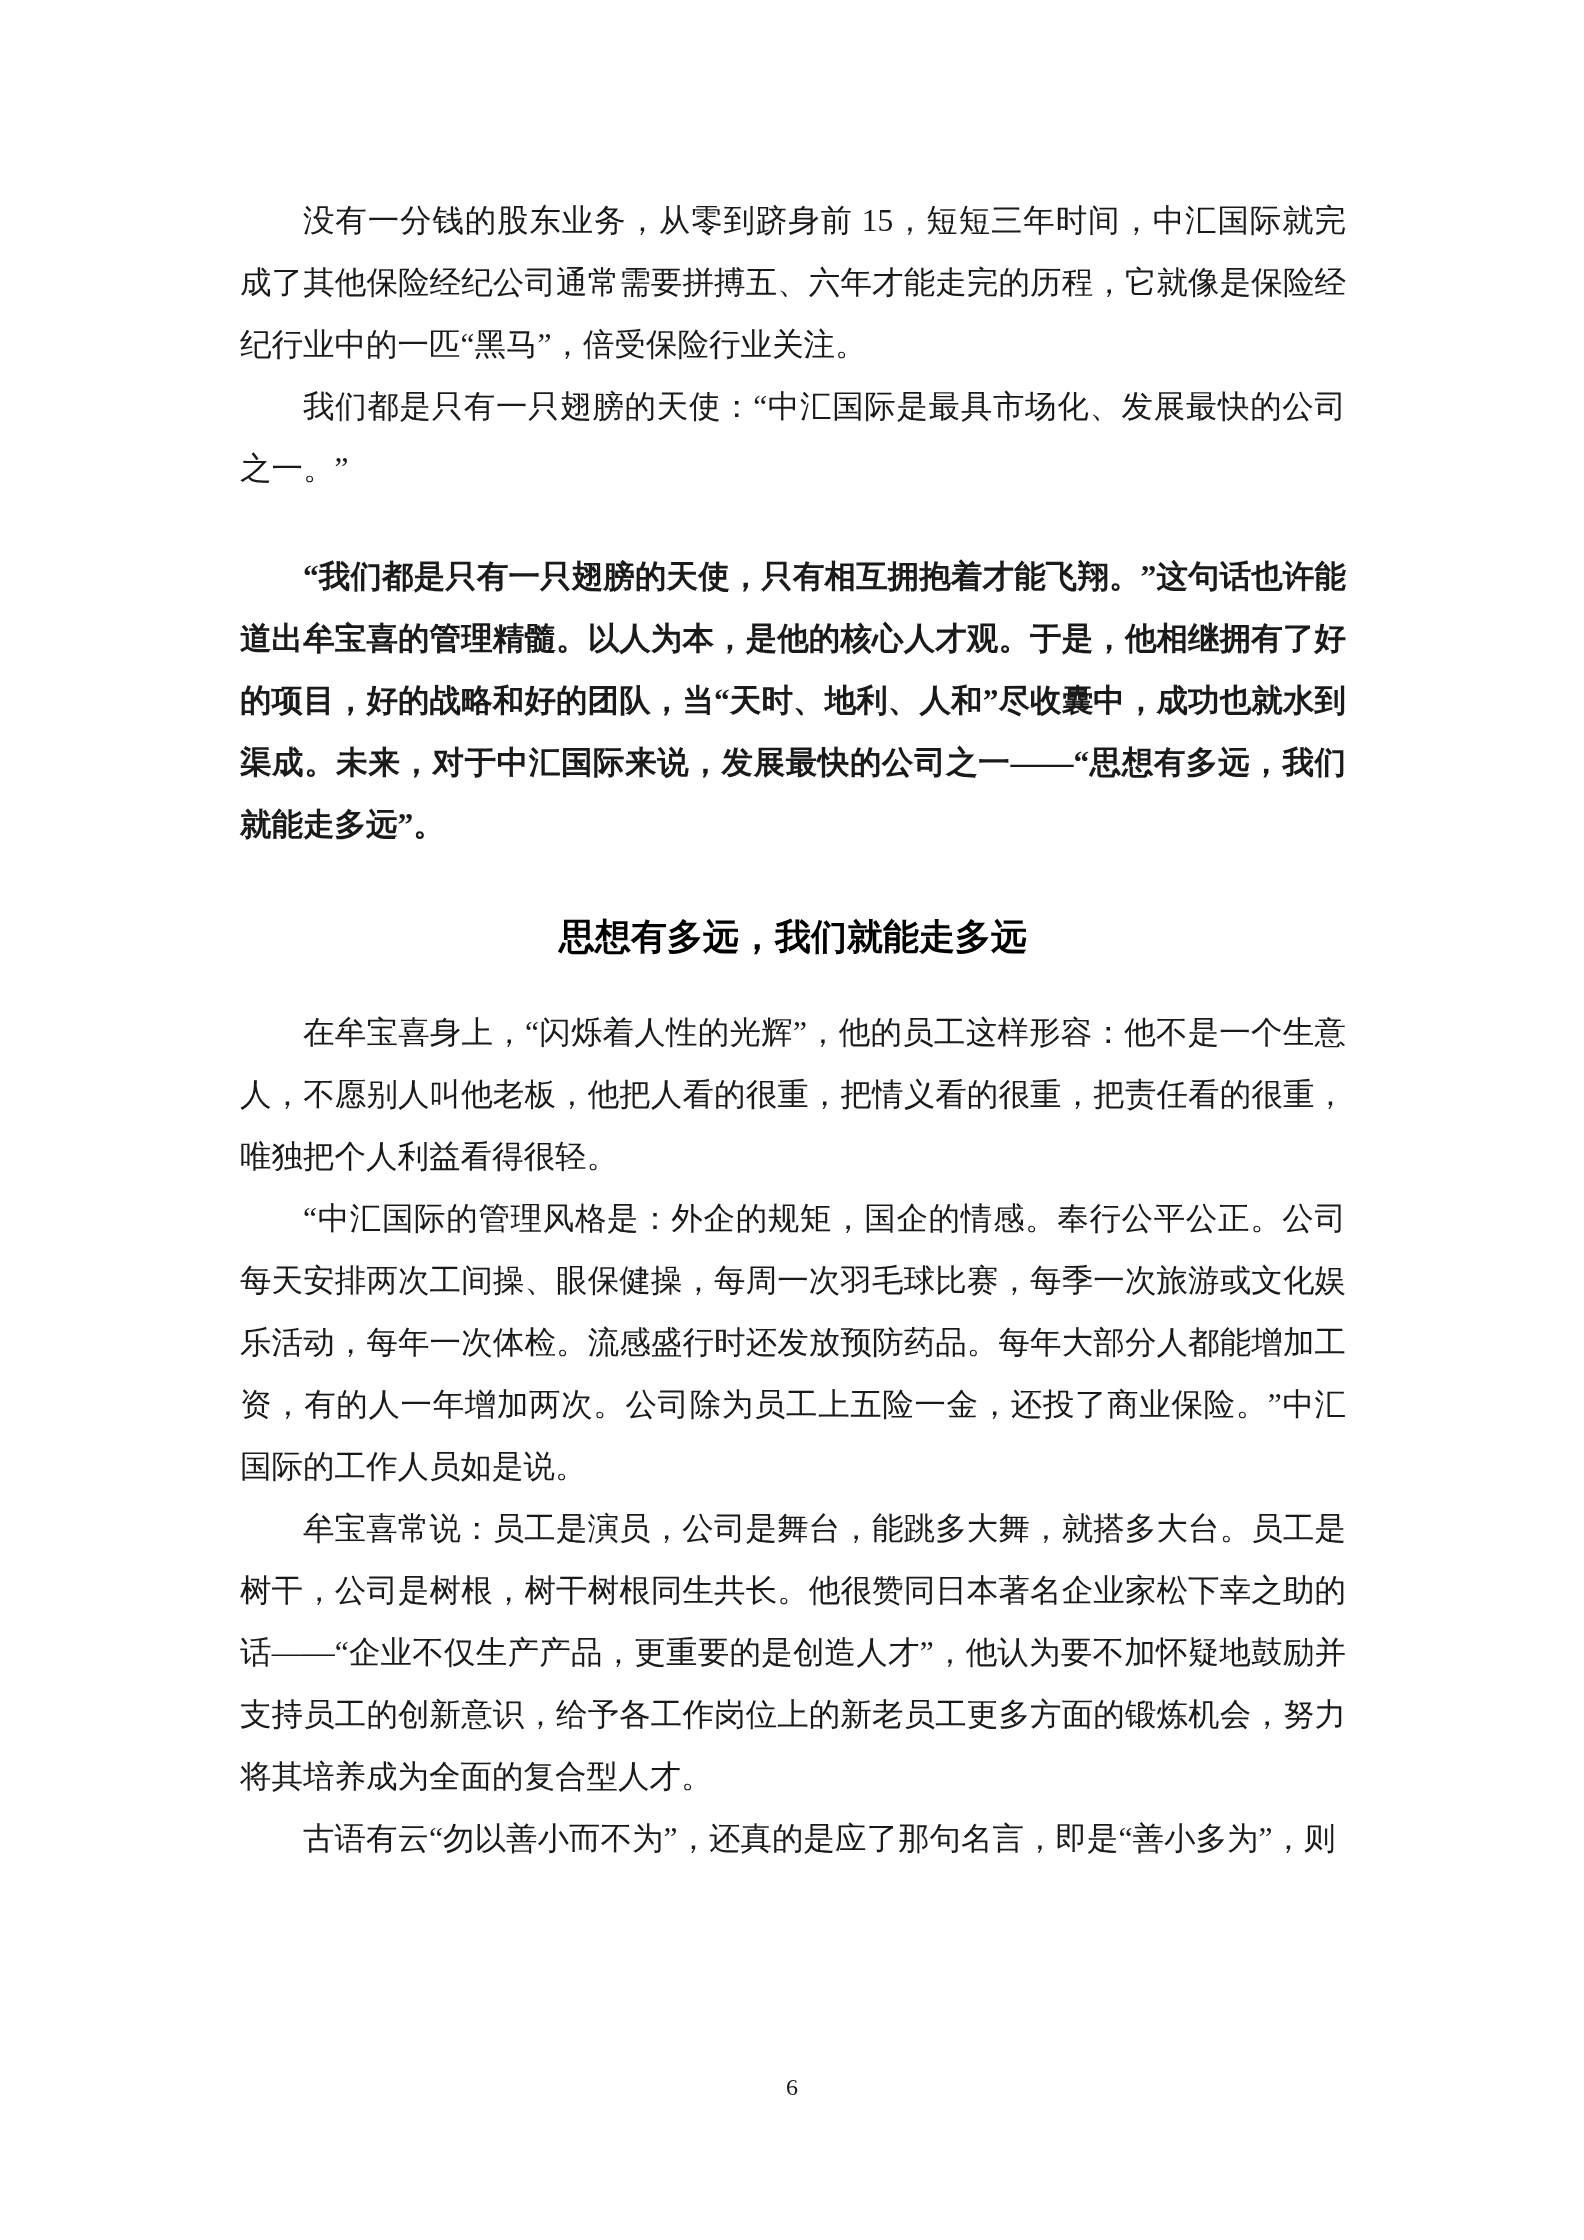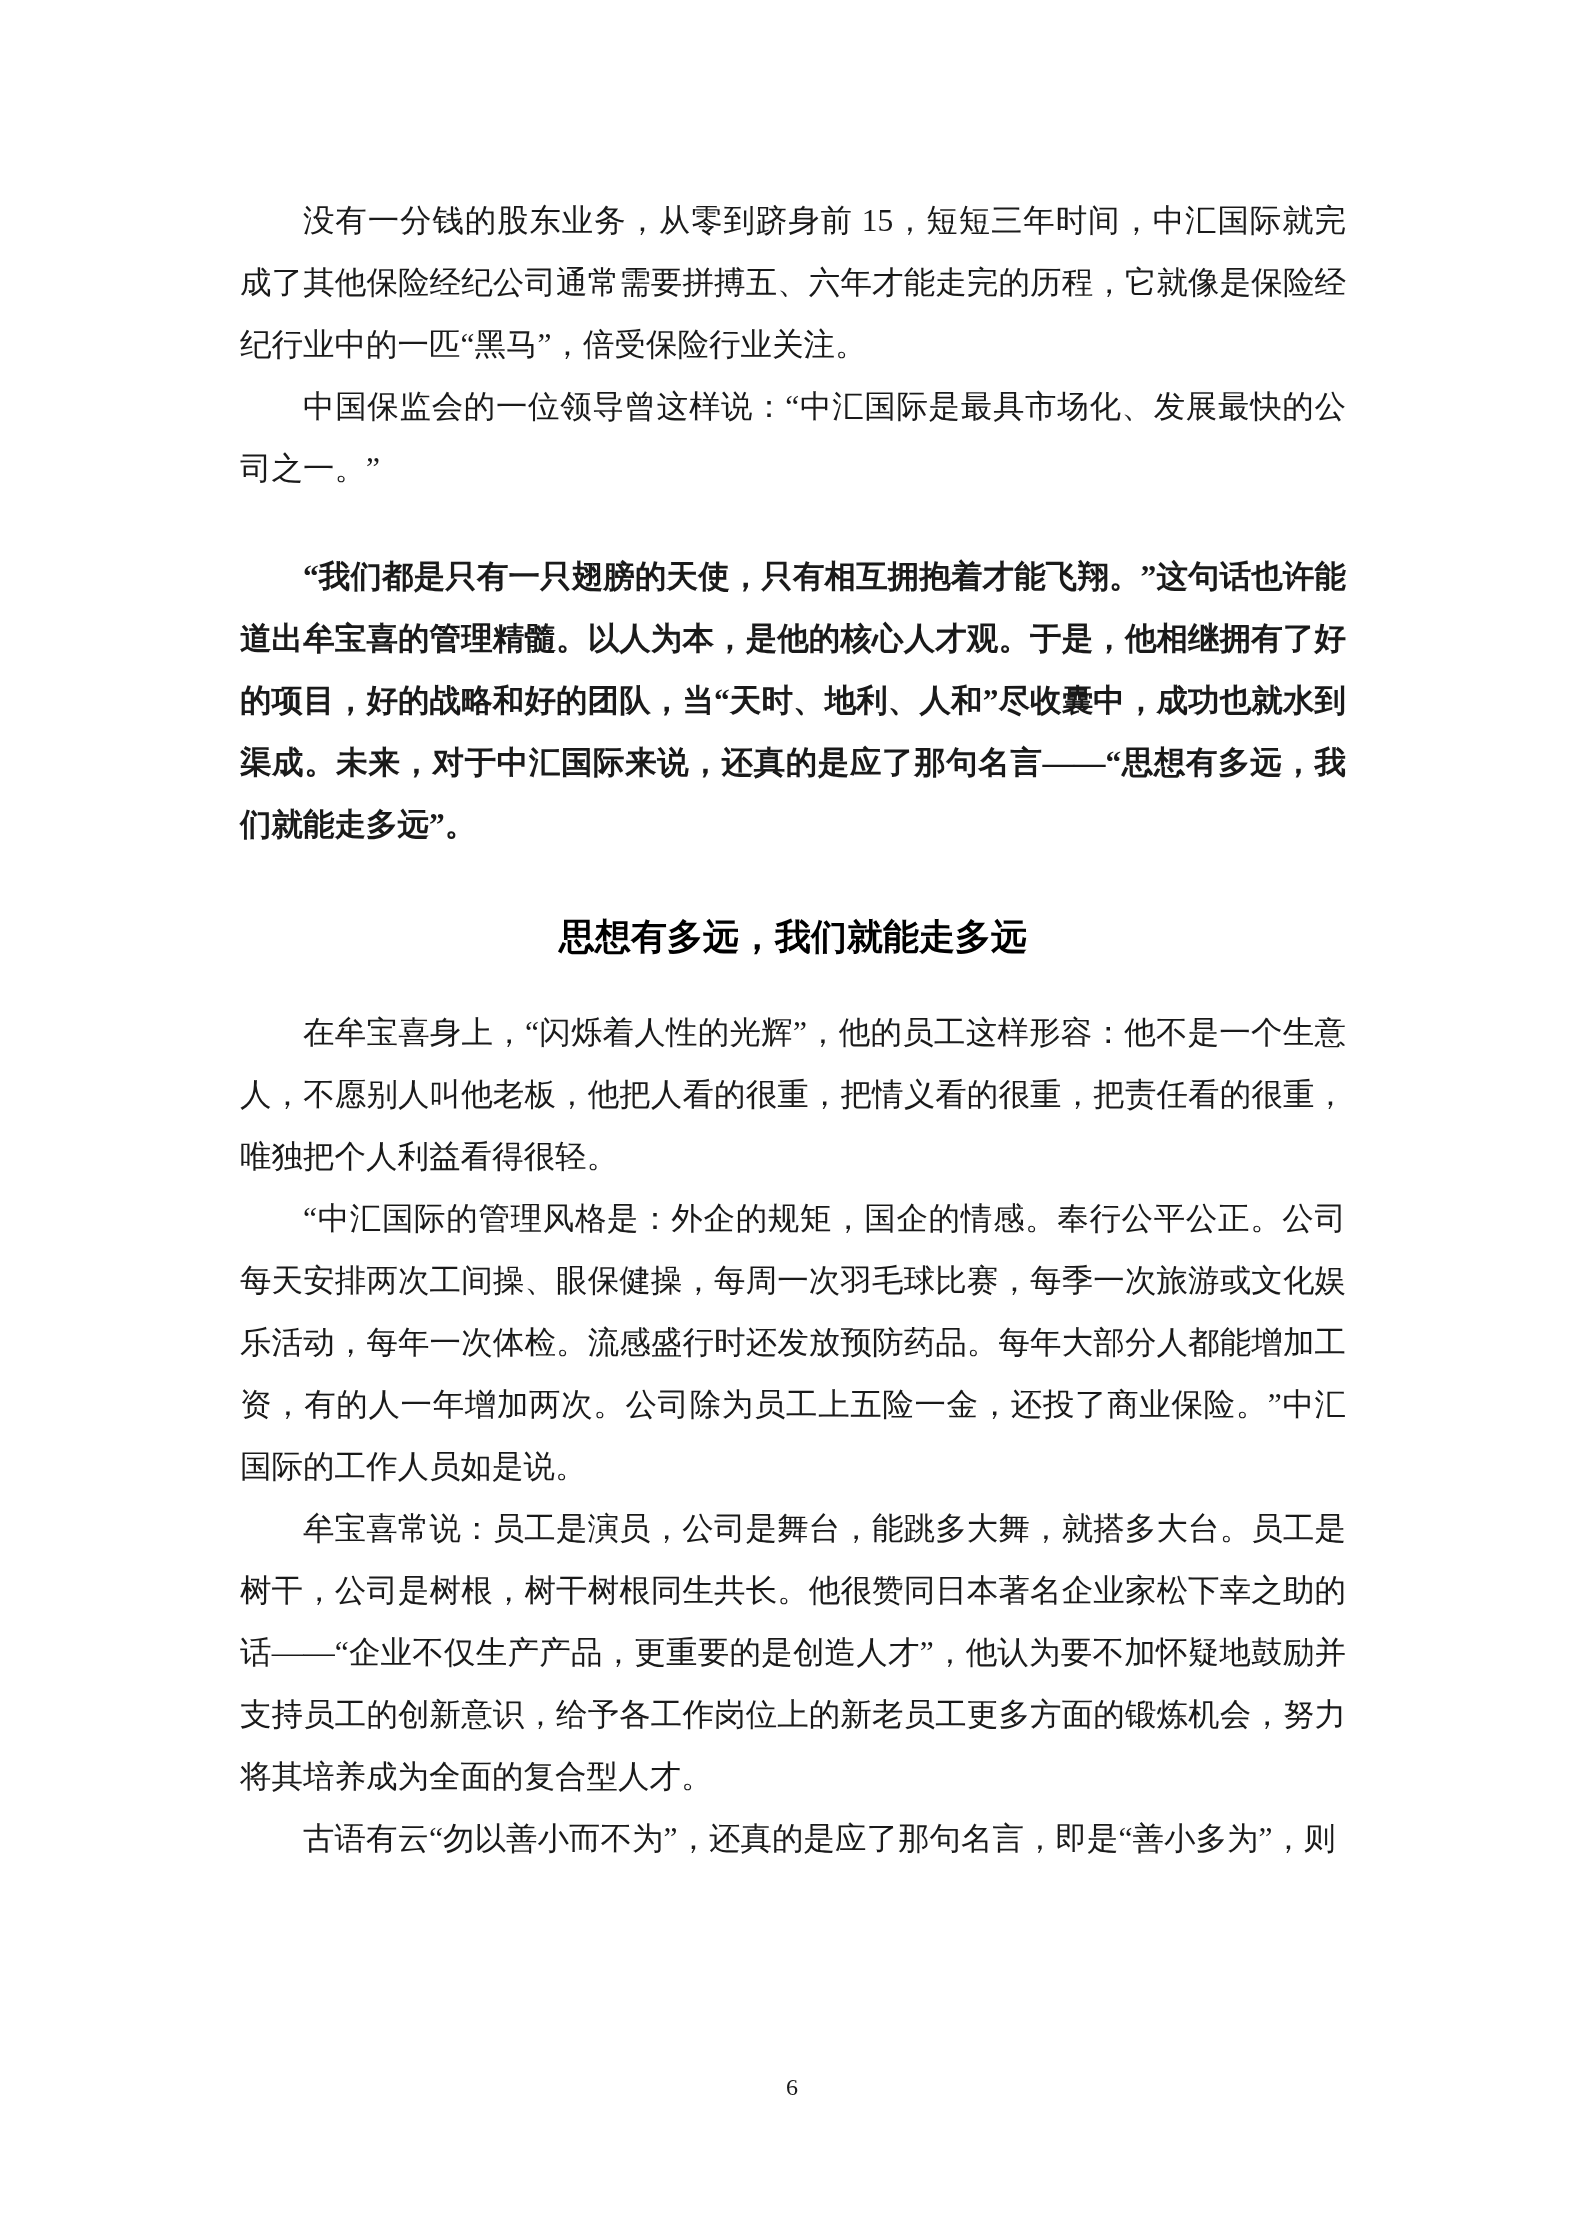--- a/index.html
+++ b/index.html
@@ -59,22 +59,22 @@
     line-height: 30px;
     color: #1a1a1a;
   }
 </style>
 </head>
 <body>
 
 <div class="page">
   <div class="content">
     <p class="para">没有一分钱的股东业务，从零到跻身前 15，短短三年时间，中汇国际就完成了其他保险经纪公司通常需要拼搏五、六年才能走完的历程，它就像是保险经纪行业中的一匹“黑马”，倍受保险行业关注。</p>
-    <p class="para">中国保监会的一位领导曾这样说：“中汇国际是最具市场化、发展最快的公司之一。”</p>
-    <p class="para bold-para">“我们都是只有一只翅膀的天使，只有相互拥抱着才能飞翔。”这句话也许能道出牟宝喜的管理精髓。以人为本，是他的核心人才观。于是，他相继拥有了好的项目，好的战略和好的团队，当“天时、地利、人和”尽收囊中，成功也就水到渠成。未来，对于中汇国际来说，还真的是应了那句名言——“思想有多远，我们就能走多远”。</p>
+    <p class="para">我们都是只有一只翅膀的天使：“中汇国际是最具市场化、发展最快的公司之一。”</p>
+    <p class="para bold-para">“我们都是只有一只翅膀的天使，只有相互拥抱着才能飞翔。”这句话也许能道出牟宝喜的管理精髓。以人为本，是他的核心人才观。于是，他相继拥有了好的项目，好的战略和好的团队，当“天时、地利、人和”尽收囊中，成功也就水到渠成。未来，对于中汇国际来说，发展最快的公司之一——“思想有多远，我们就能走多远”。</p>
     <h2 class="heading">思想有多远，我们就能走多远</h2>
     <p class="para">在牟宝喜身上，“闪烁着人性的光辉”，他的员工这样形容：他不是一个生意人，不愿别人叫他老板，他把人看的很重，把情义看的很重，把责任看的很重，唯独把个人利益看得很轻。</p>
     <p class="para">“中汇国际的管理风格是：外企的规矩，国企的情感。奉行公平公正。公司每天安排两次工间操、眼保健操，每周一次羽毛球比赛，每季一次旅游或文化娱乐活动，每年一次体检。流感盛行时还发放预防药品。每年大部分人都能增加工资，有的人一年增加两次。公司除为员工上五险一金，还投了商业保险。”中汇国际的工作人员如是说。</p>
     <p class="para">牟宝喜常说：员工是演员，公司是舞台，能跳多大舞，就搭多大台。员工是树干，公司是树根，树干树根同生共长。他很赞同日本著名企业家松下幸之助的话——“企业不仅生产产品，更重要的是创造人才”，他认为要不加怀疑地鼓励并支持员工的创新意识，给予各工作岗位上的新老员工更多方面的锻炼机会，努力将其培养成为全面的复合型人才。</p>
     <p class="para">古语有云“勿以善小而不为”，还真的是应了那句名言，即是“善小多为”，则</p>
   </div>
   <div class="page-number">6</div>
 </div>
 
 </body></html>

